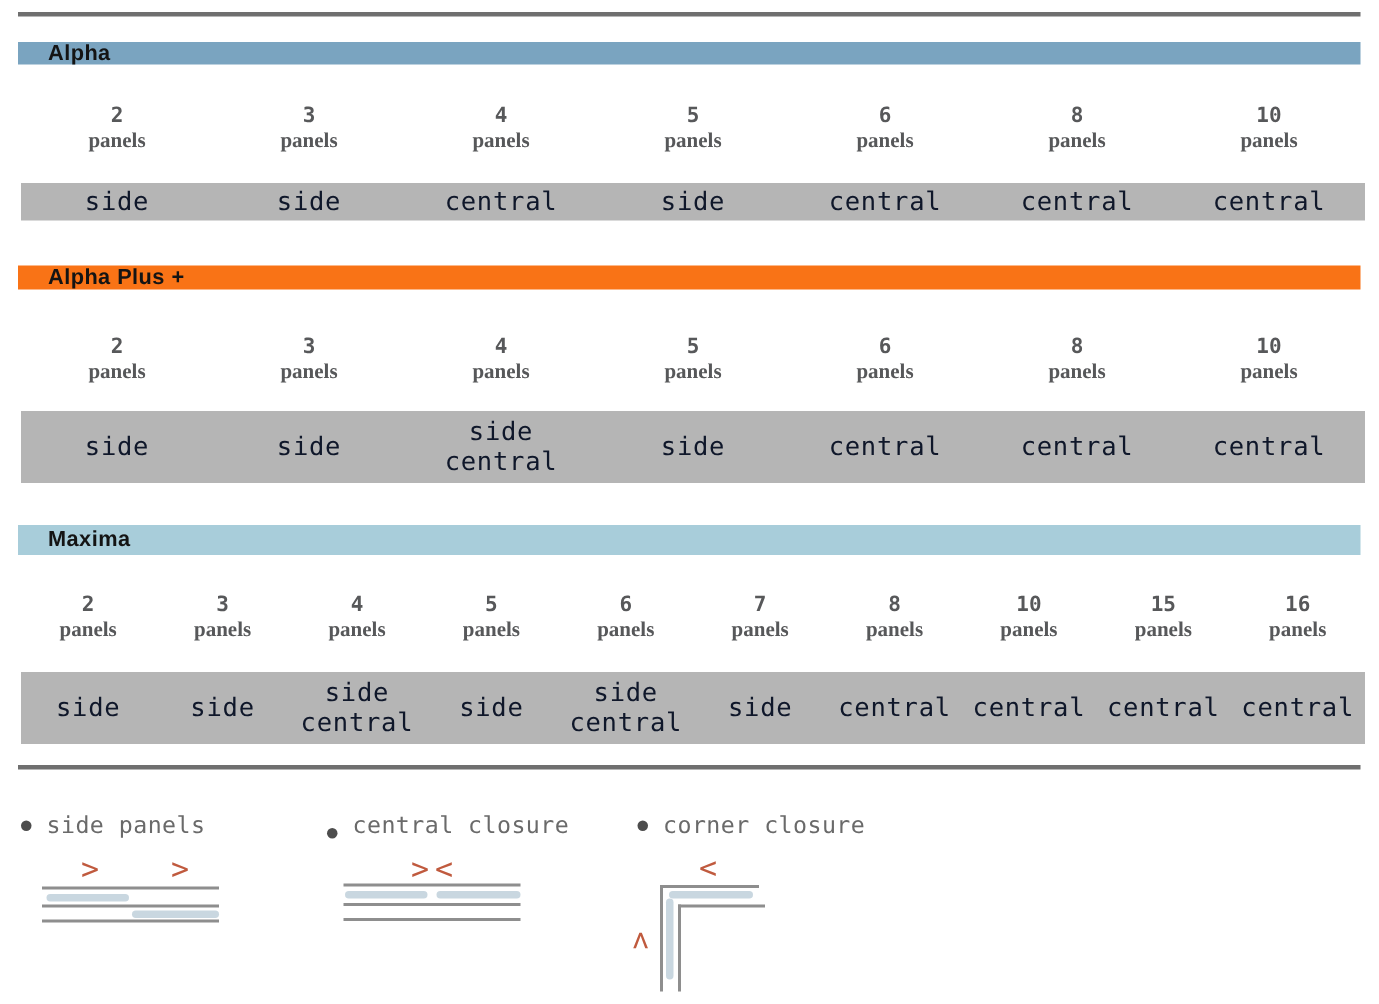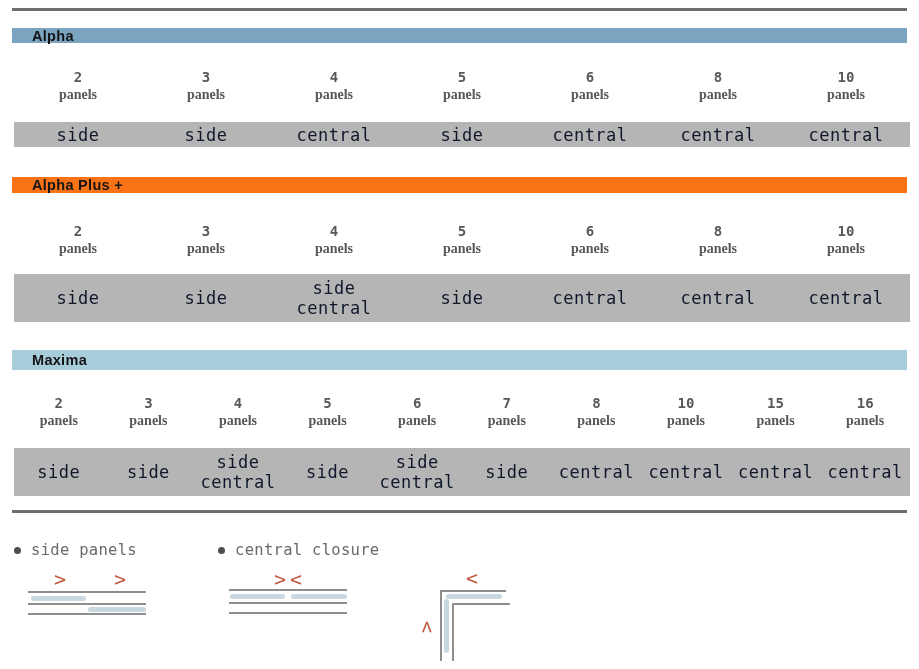--- a/index.html
+++ b/index.html
@@ -41,21 +41,21 @@
   #sec0 .vals{margin-top:19px;height:25px;}
   #sec1 .vals{margin-top:17px;height:48px;}
   #sec2 .vals{margin-top:19px;height:48px;}
 
   
   .legend-label{
     position:absolute;top:541px;display:flex;align-items:center;
     color:#6a6a6a;font-size:15.5px;letter-spacing:.3px;
   }
   .bullet{width:7px;height:7px;border-radius:50%;background:#4d4d4d;margin-right:10px;display:inline-block;}
-  #legend-0{left:14px;} #legend-1{left:218px;} #legend-2{left:425px;}
+  #legend-0{left:14px;} #legend-1{left:218px;align-items:flex-end;} #legend-2{left:425px;}
 
   .diag{position:absolute;}
   .chev{
     position:absolute;color:#c05a3e;font-size:20px;font-weight:400;line-height:18px;
   }
   .dline{position:absolute;height:1.5px;background:#8e8e8e;}
   .dblue{position:absolute;height:5px;background:#c9d7e0;border-radius:2.5px;}
   .dline-v{position:absolute;width:1.5px;background:#8e8e8e;}
   .dblue-v{position:absolute;width:5px;background:#c9d7e0;border-radius:2.5px;}
 
@@ -218,20 +218,24 @@
 
   <div class="rule" id="rule-bottom"></div>
 
   <div class="legend-label" id="legend-0">
     <span class="bullet"></span>
     <span>side panels</span>
   </div>
   <div class="legend-label" id="legend-1">
     <span class="bullet"></span>
     <span>central closure</span>
+  </div>
+  <div class="legend-label" id="legend-2">
+    <span class="bullet"></span>
+    <span>corner closure</span>
   </div>
 
   <div class="diag" id="diag-side">
     <span class="chev" style="left:26px;top:4px;">&gt;</span>
     <span class="chev" style="left:86px;top:4px;">&gt;</span>
     <div class="dline" style="left:0;top:25px;width:118px;"></div>
     <div class="dblue" style="left:3px;top:29.5px;width:55px;"></div>
     <div class="dline" style="left:0;top:37px;width:118px;"></div>
     <div class="dblue" style="left:60px;top:41px;width:58px;"></div>
     <div class="dline" style="left:0;top:47px;width:118px;"></div>

